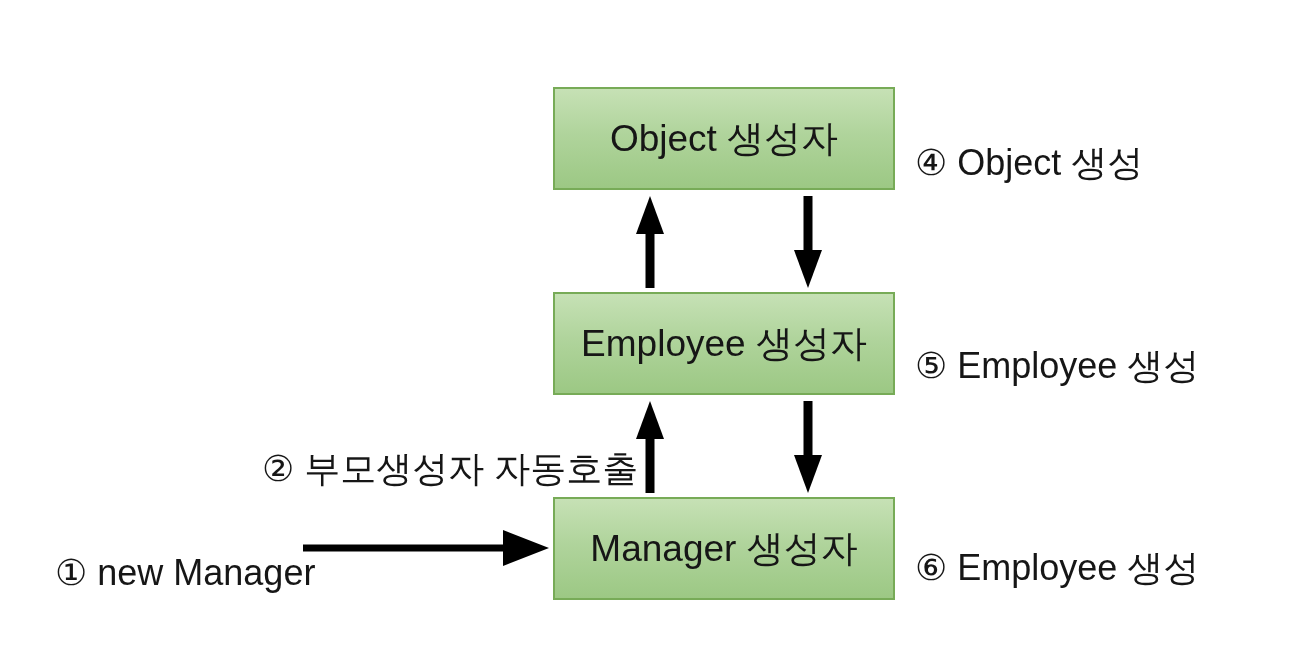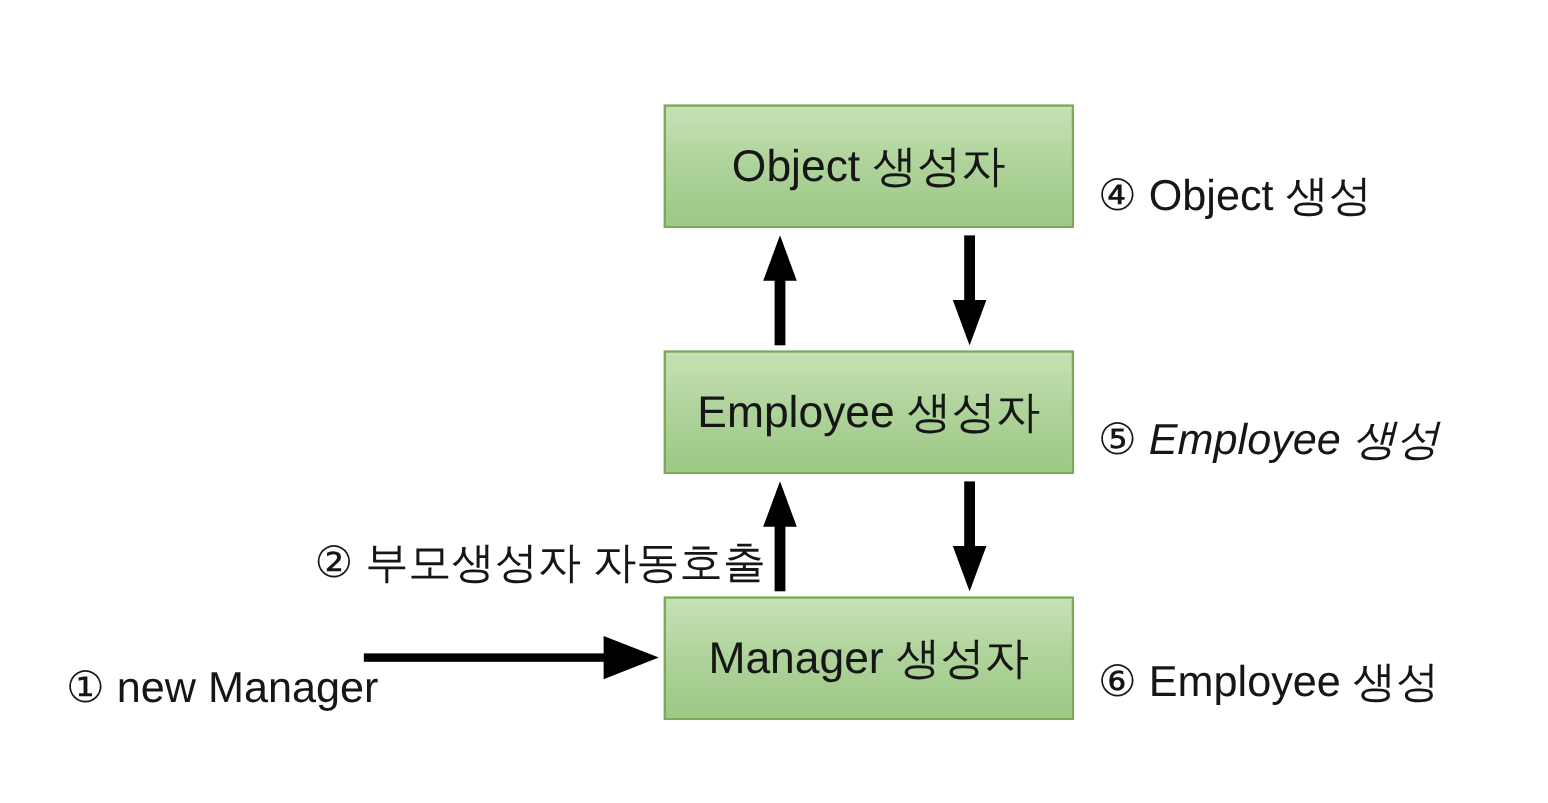--- a/index.html
+++ b/index.html
@@ -38,21 +38,21 @@
     font-size: 36px;
     line-height: 1.2;
     white-space: nowrap;
     color: #161616;
     margin-top: 20px;
   }
   #note-step3 { left: 262px; top: 221px; }
   #note-step2 { left: 262px; top: 427px; }
   #note-step1 { left: 55px;  top: 531px; }
   #note-step4 { left: 915px; top: 121px; }
-  #note-step5 { left: 915px; top: 324px; font-style: italic; }
+  #note-step5 { left: 915px; top: 324px; }
   #note-step6 { left: 915px; top: 526px; }
   .arrow-svg { position: absolute; display: block; }
   #arrow-up-1   { left: 630px; top: 196px; }
   #arrow-down-1 { left: 788px; top: 196px; }
   #arrow-up-2   { left: 630px; top: 401px; }
   #arrow-down-2 { left: 788px; top: 401px; }
   #arrow-right-new-manager { left: 303px; top: 528px; }
 </style>
 </head>
 <body>

